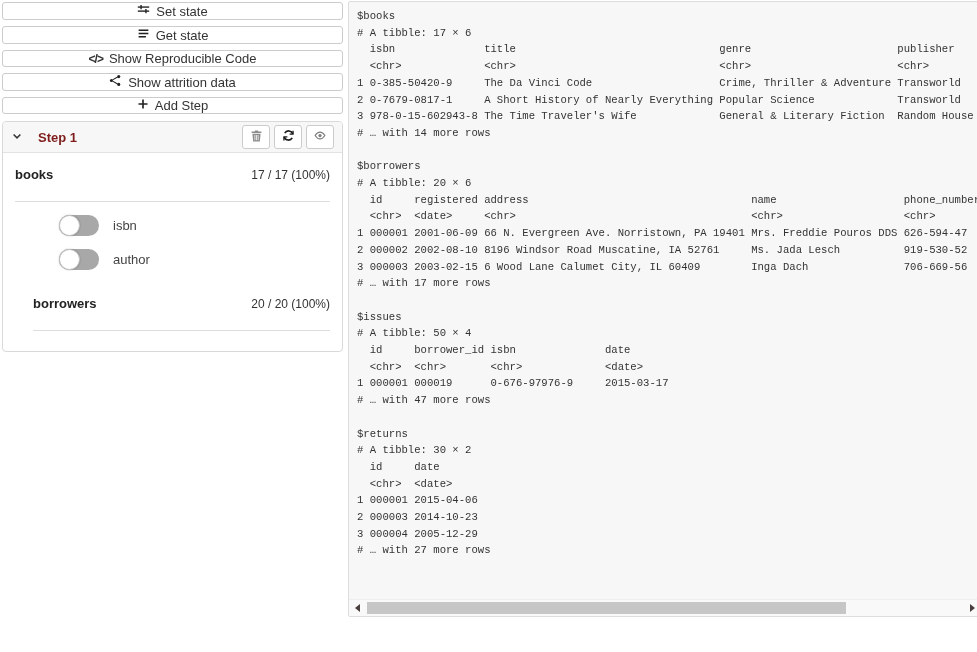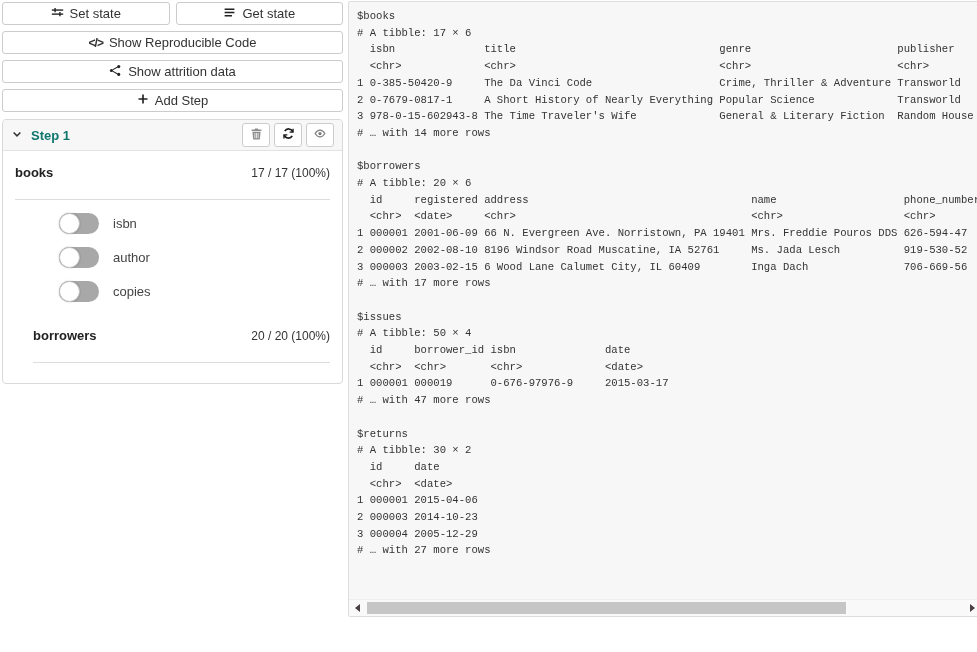--- a/index.html
+++ b/index.html
@@ -1,32 +1,32 @@
 <!DOCTYPE html>
 <html><head>
 <meta charset="utf-8">
 <style>
   * { box-sizing: border-box; margin: 0; padding: 0; }
   html, body { width: 977px; height: 652px; background: #fff; font-family: "Liberation Sans", sans-serif; overflow: hidden; }
 
   
   .left-col { position: absolute; left: 2px; top: 2px; width: 341px; }
-  .btn-row { display: flex; gap: 6px; margin-bottom: 6px; }
+  .btn-row { display: flex; gap: 6px; margin-bottom: 6px; flex-direction: column; }
   .btn {
     flex: 1; height: 23px; background: #fff; border: 1px solid #ccc; border-radius: 3px;
     display: flex; align-items: center; justify-content: center; gap: 6px;
     font-size: 13px; color: #333; cursor: pointer; white-space: nowrap;
   }
   .btn svg { flex: 0 0 auto; }
   .code-glyph { font-weight: 700; font-size: 12px; letter-spacing: -1px; }
 
   
   .step-card { margin-top: 7px; background: #fff; border: 1px solid #d9d9d9; border-radius: 4px; overflow: hidden; }
   .step-header { display: flex; align-items: center; height: 31px; background: #f7f7f7; border-bottom: 1px solid #e2e2e2; padding: 0 8px; cursor: pointer; }
-  .step-title { font-size: 13px; font-weight: 700; color: #0f766e; margin-left: 8px; }
+  .step-title { font-size: 13px; font-weight: 700; color: #7f1d1d; margin-left: 15px; }
   .step-actions { margin-left: auto; display: flex; gap: 4px; }
   .icon-btn { width: 28px; height: 24px; background: #fff; border: 1px solid #ccc; border-radius: 3px; display: flex; align-items: center; justify-content: center; cursor: pointer; }
   .step-body { padding: 14px 12px 20px; }
 
   .section + .section { margin-top: 26px; margin-left: 18px; }
   .sec-head { display: flex; justify-content: space-between; align-items: baseline; border-bottom: 1px solid #ddd; padding-bottom: 19px; }
   .sec-name { font-size: 13px; font-weight: 700; color: #222; }
   .sec-count { font-size: 12px; color: #333; }
   .toggle-row { display: flex; align-items: center; gap: 14px; margin: 13px 4px; padding-left: 40px; }
   .switch { position: relative; width: 40px; height: 21px; background: #a8a8a8; border-radius: 11px; cursor: pointer; flex: 0 0 auto; }
@@ -166,26 +166,20 @@
     <span class="toggle-label">isbn</span>
   </div>
 
   <div class="toggle-row">
     <span class="switch">
                 <span class="knob"></span>
               </span>
     <span class="toggle-label">author</span>
   </div>
 
-  <div class="toggle-row">
-    <span class="switch">
-                <span class="knob"></span>
-              </span>
-    <span class="toggle-label">copies</span>
-  </div>
 </div>
   </div>
 
   <div class="section">
     <div class="sec-head">
       <span class="sec-name">borrowers</span>
       <span class="sec-count">20 / 20 (100%)</span>
     </div>
   </div>
 </div>

